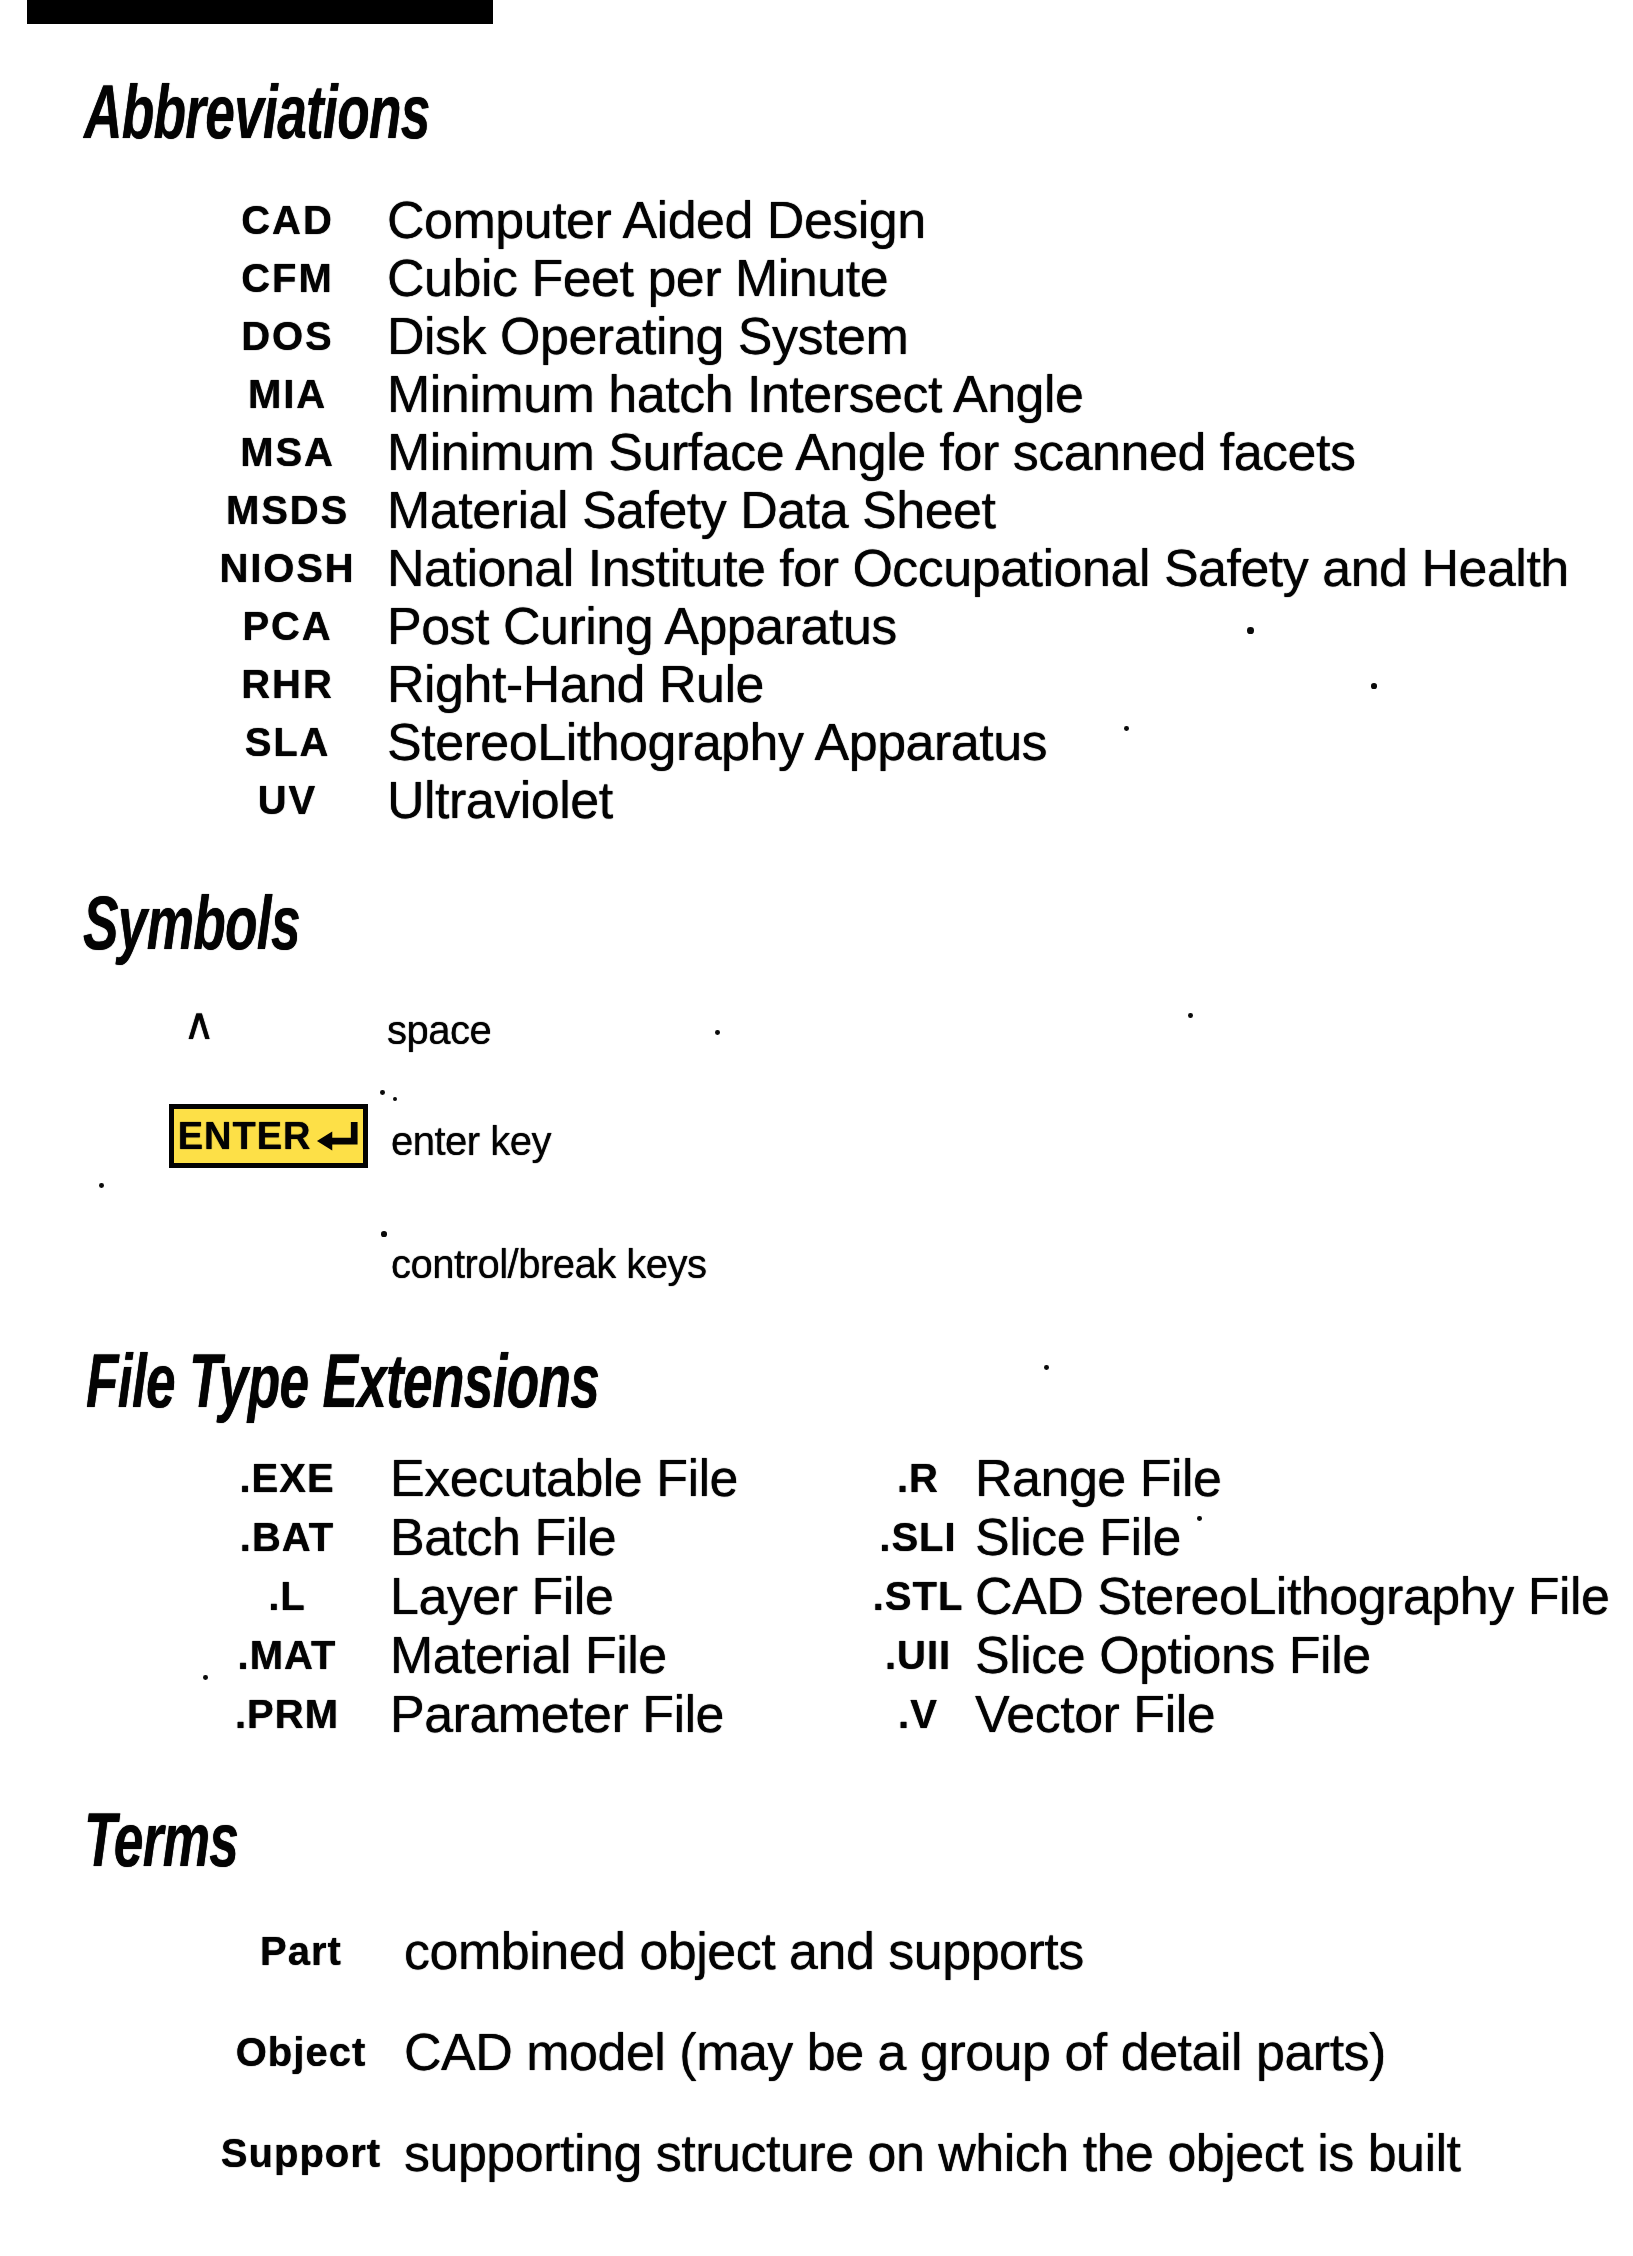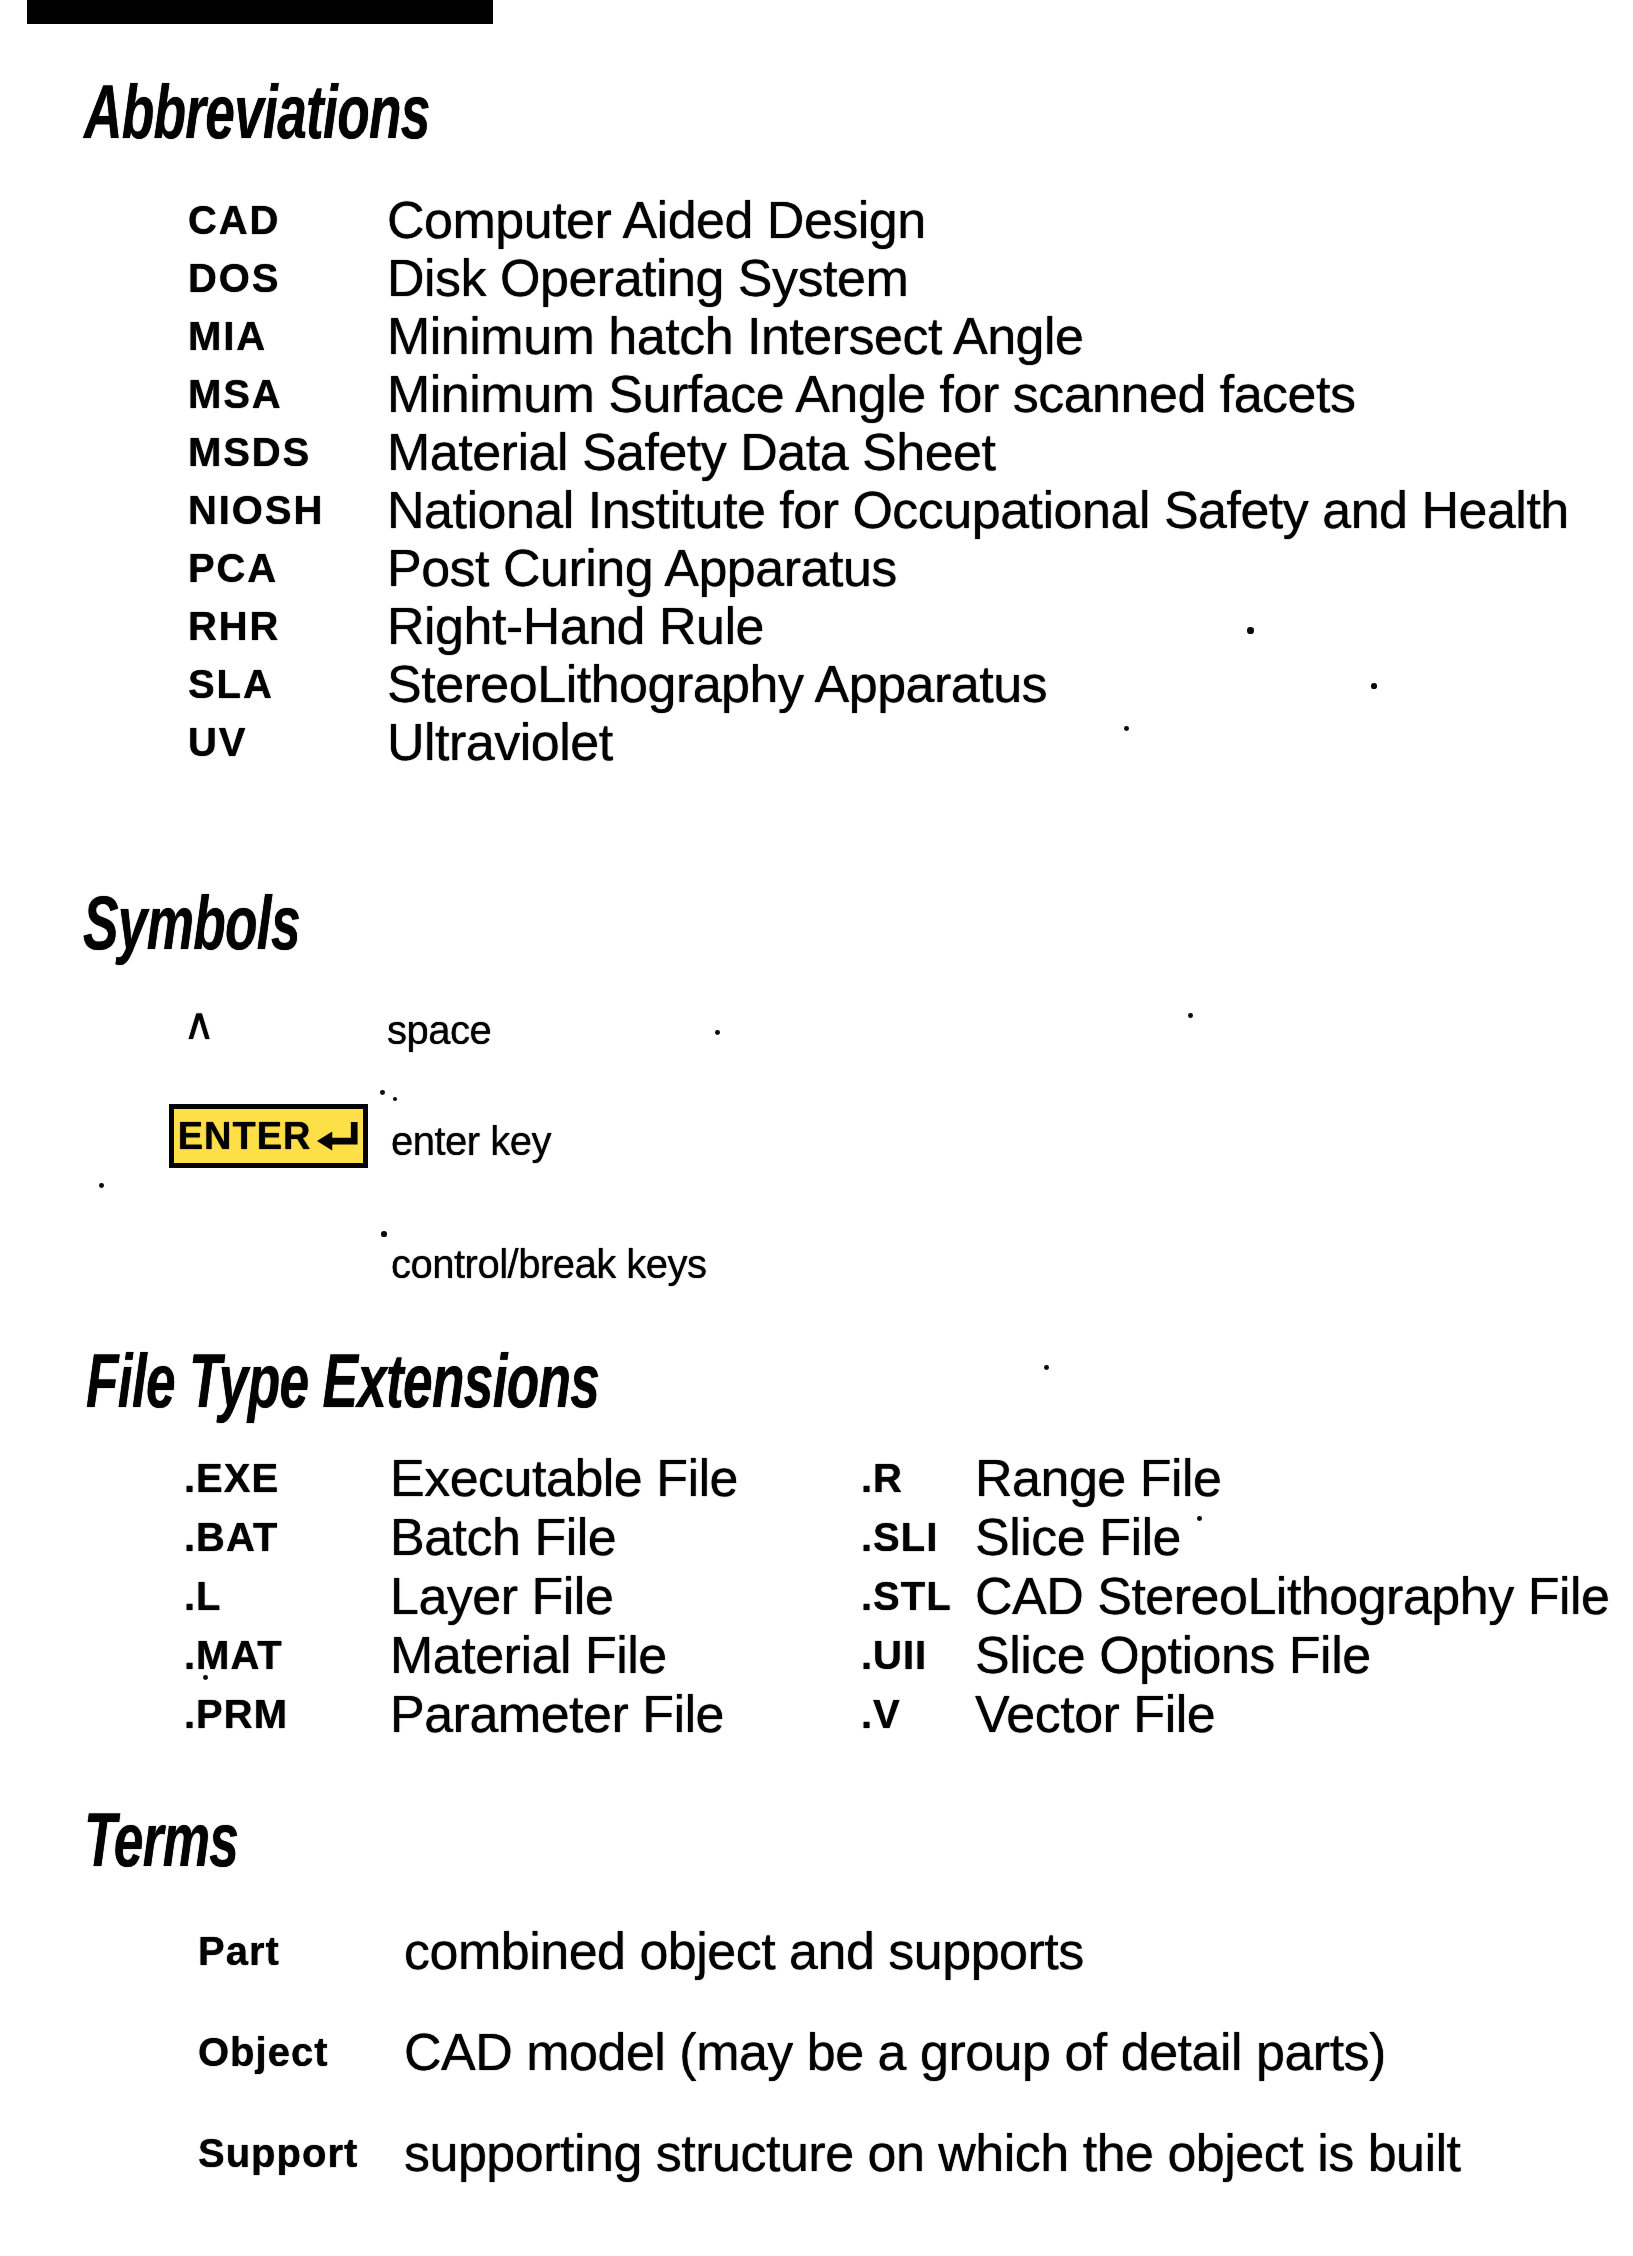--- a/index.html
+++ b/index.html
@@ -5,20 +5,21 @@
 <style>
   html,body{margin:0;padding:0;background:#e8e8e8;}
   .page{
     position:relative;
     width:1634px;height:2257px;
     margin:0 auto;
     background:#ffffff;
     color:#030303;
     font-family:"Liberation Sans","DejaVu Sans",sans-serif;
     overflow:hidden;
+    text-align:center;
   }
   
   .ink{ text-shadow:0 0 1.1px currentColor; }
 
   .heading{
     position:absolute;
     margin:0;
     font-size:76px;
     font-weight:700;
     font-style:italic;
@@ -88,20 +89,24 @@
 <div class="page">
 
   <div class="artifact-bar"></div>
 
   <h1 class="heading ink" style="left:84px; top:74px;">Abbreviations</h1>
 
   <div class="deflist abbr-list ink" style="left:188px; top:191px;">
     <div class="row">
       <span class="term">CAD</span>
       <span class="def">Computer Aided Design</span>
+    </div>
+    <div class="row">
+      <span class="term">CFM</span>
+      <span class="def">Cubic Feet per Minute</span>
     </div>
     <div class="row">
       <span class="term">DOS</span>
       <span class="def">Disk Operating System</span>
     </div>
     <div class="row">
       <span class="term">MIA</span>
       <span class="def">Minimum hatch Intersect Angle</span>
     </div>
     <div class="row">

